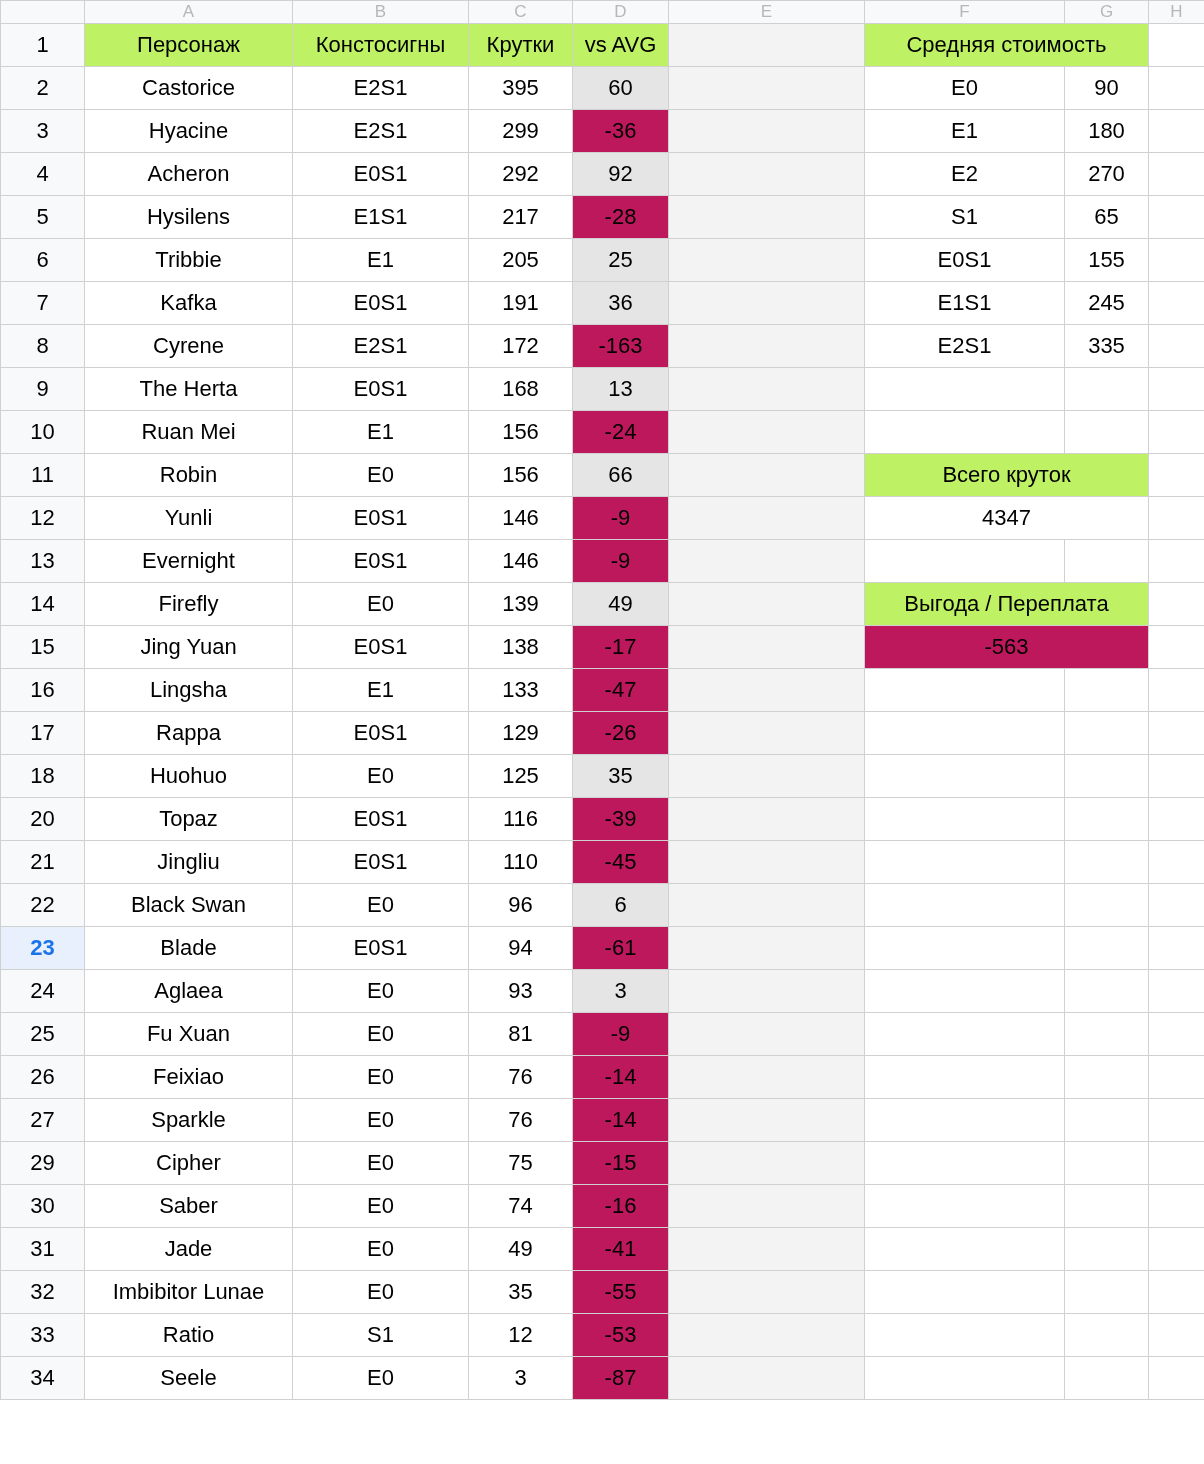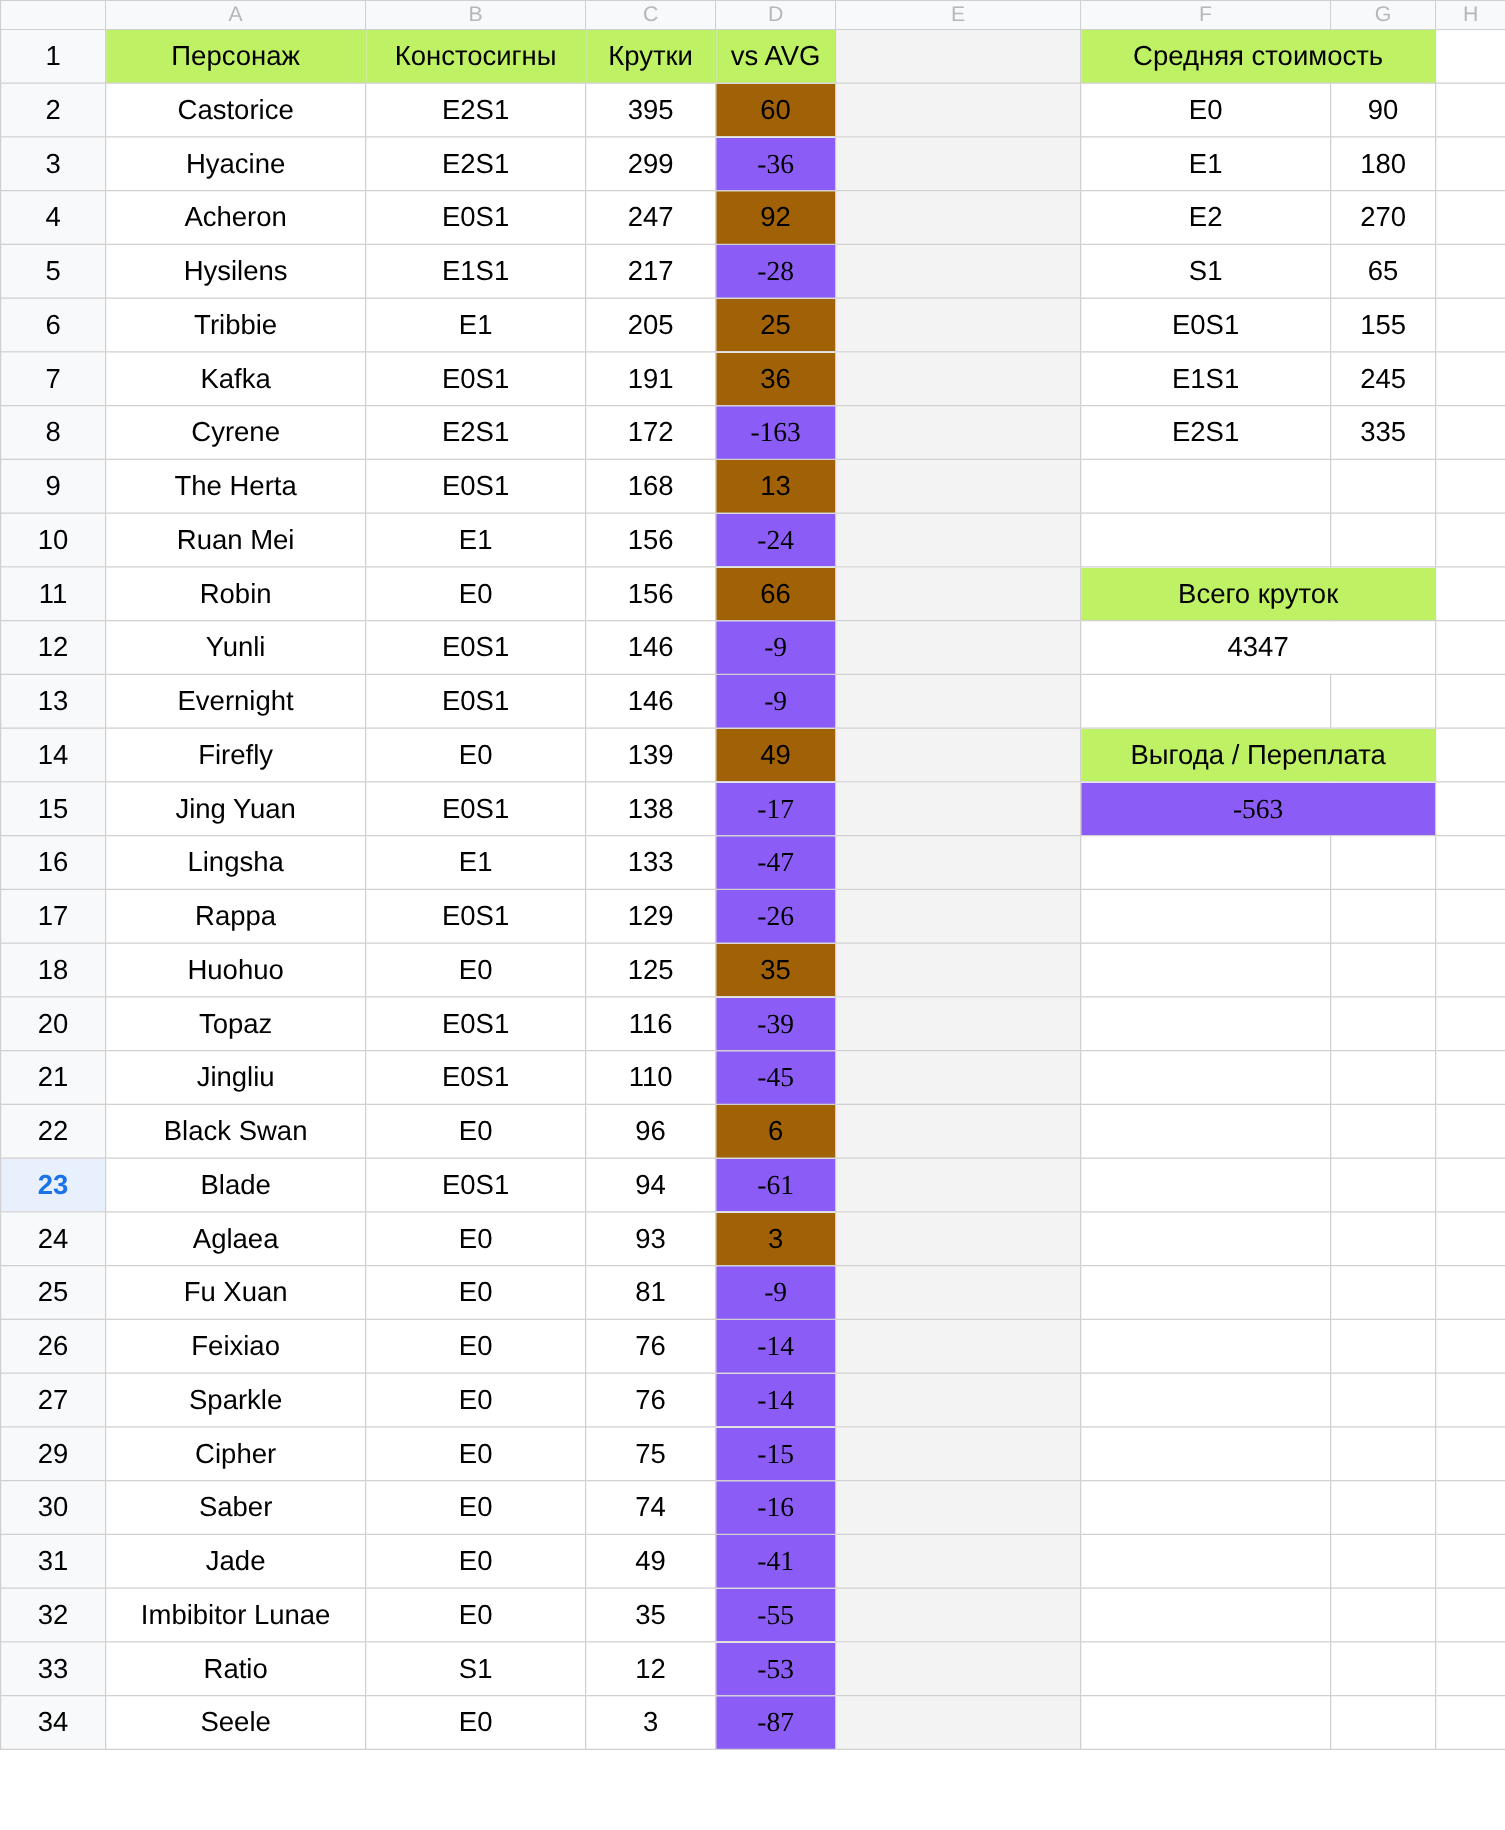--- a/index.html
+++ b/index.html
@@ -71,22 +71,22 @@
 
   td.empty-light { background: #f3f3f3; border: 1px solid #f3f3f3; }
   td.blank { background: #ffffff; border: 1px solid #ffffff; }
 
   td.cell-bordered { border: 1px solid #000000; }
   td.title-grey {
     background: #bef264;
     border: 1px solid #000000;
     font-weight: normal;
   }
-  td.red { background: #a16207; border: 1px solid #000000; }
-  td.green { background: #8b5cf6; border: 1px solid #000000; font-family: Liberation Serif, serif; }
+  td.red { background: #e5e5e5; border: 1px solid #000000; }
+  td.green { background: #be185d; border: 1px solid #000000; }
   td.name-cell { border: 1px solid #000000; }
 </style>
 </head>
 <body>
 
 <div id="sheet">
   <table class="grid">
     <colgroup>
       <col class="c-rowhdr">
       <col class="c-a">
@@ -139,21 +139,21 @@
           <td class="green">-36</td>
           <td class="empty-light"></td>
           <td class="cell-bordered">E1</td>
           <td class="cell-bordered">180</td>
           <td class="blank"></td>
         </tr>
         <tr>
           <td class="rowhdr">4</td>
           <td class="name-cell">Acheron</td>
           <td class="cell-bordered">E0S1</td>
-          <td class="cell-bordered">247</td>
+          <td class="cell-bordered">292</td>
           <td class="red">92</td>
           <td class="empty-light"></td>
           <td class="cell-bordered">E2</td>
           <td class="cell-bordered">270</td>
           <td class="blank"></td>
         </tr>
         <tr>
           <td class="rowhdr">5</td>
           <td class="name-cell">Hysilens</td>
           <td class="cell-bordered">E1S1</td>

